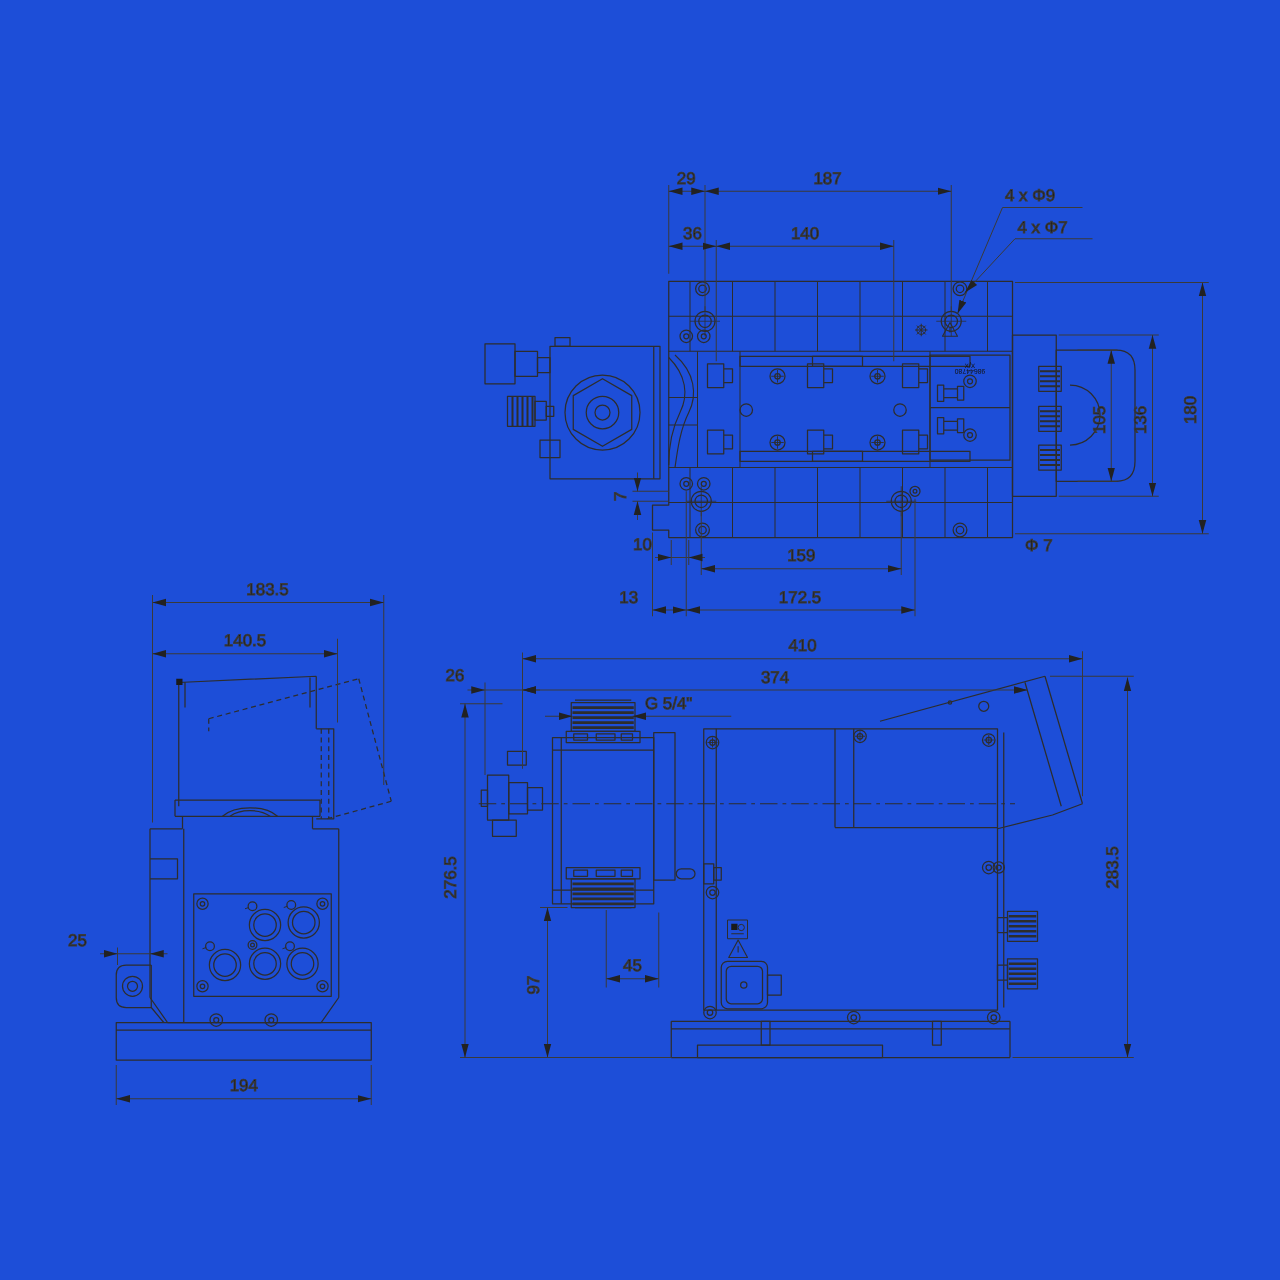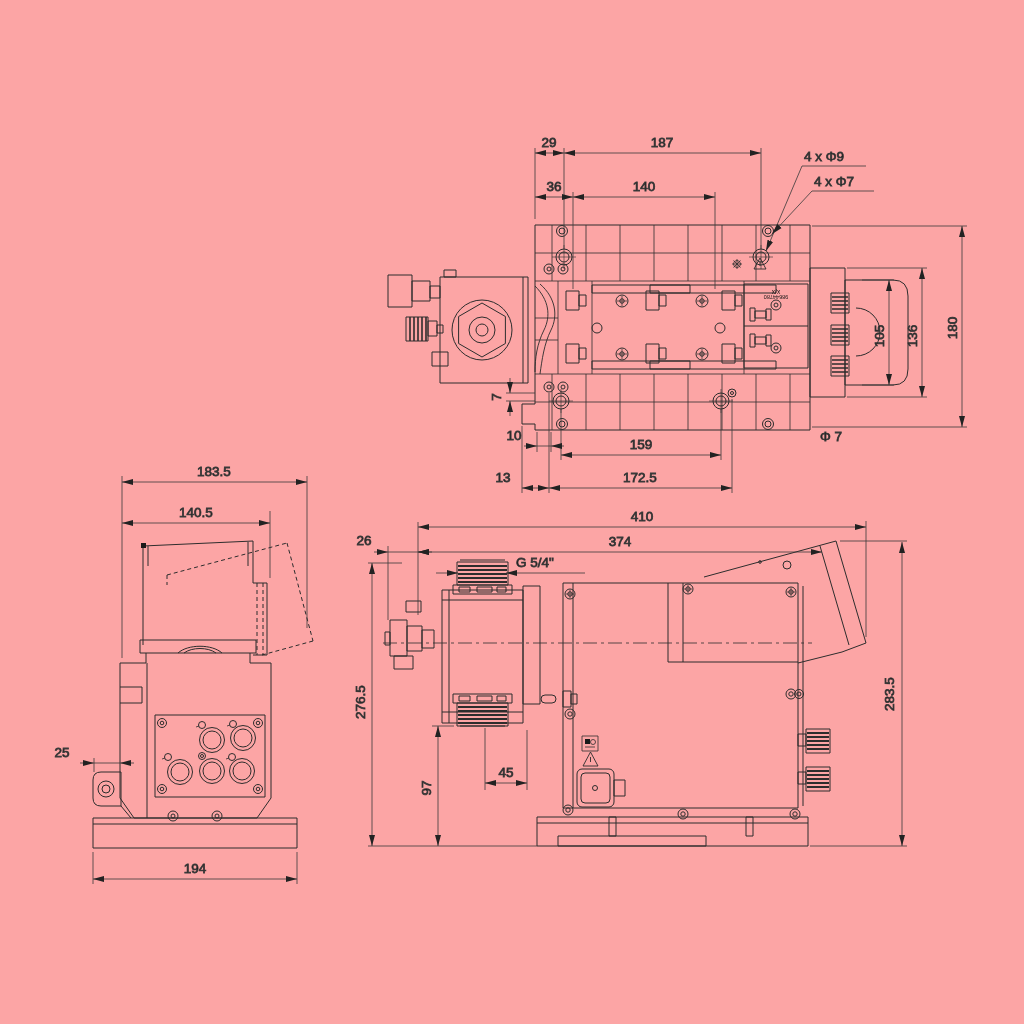--- a/index.html
+++ b/index.html
@@ -1,16 +1,16 @@
 <!DOCTYPE html>
 <html><head>
 <meta charset="utf-8">
 <style>
   html,body{margin:0;padding:0;background:#ffffff;}
-  .stage{width:1024px;height:1024px;position:relative;background:#fca5a5;overflow:hidden;}
+  .stage{width:1024px;height:1024px;position:relative;background:#1d4ed8;overflow:hidden;}
   svg{display:block;}
   .t{font-family:"Liberation Sans","DejaVu Sans",sans-serif;font-size:13.5px;fill:#141414;}
   .ts{font-family:"Liberation Sans","DejaVu Sans",sans-serif;font-size:6.5px;fill:#141414;}
   .tss{font-family:"Liberation Sans","DejaVu Sans",sans-serif;font-size:5.5px;fill:#141414;}
 </style>
 </head>
 <body>
 
 <div class="stage">
 <svg width="1024" height="1024" viewBox="0 0 1024 1024">

